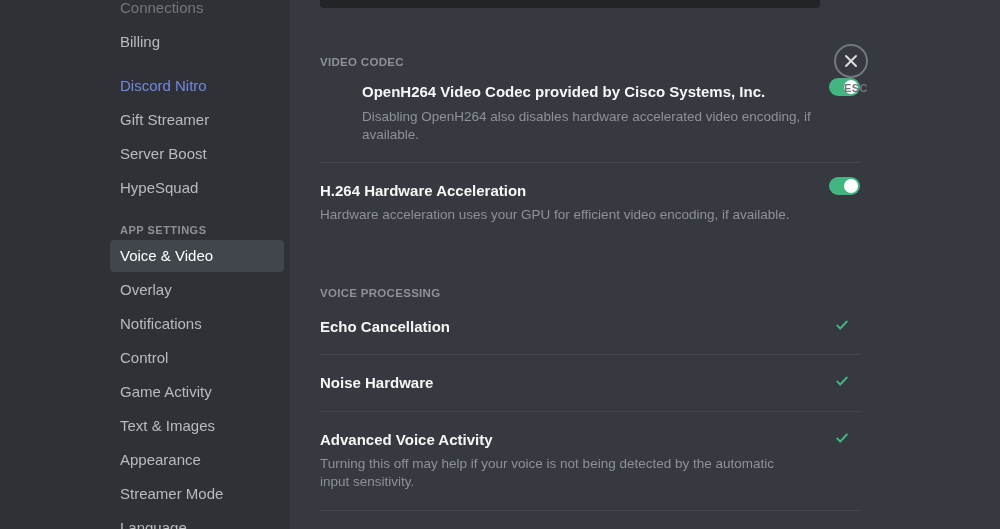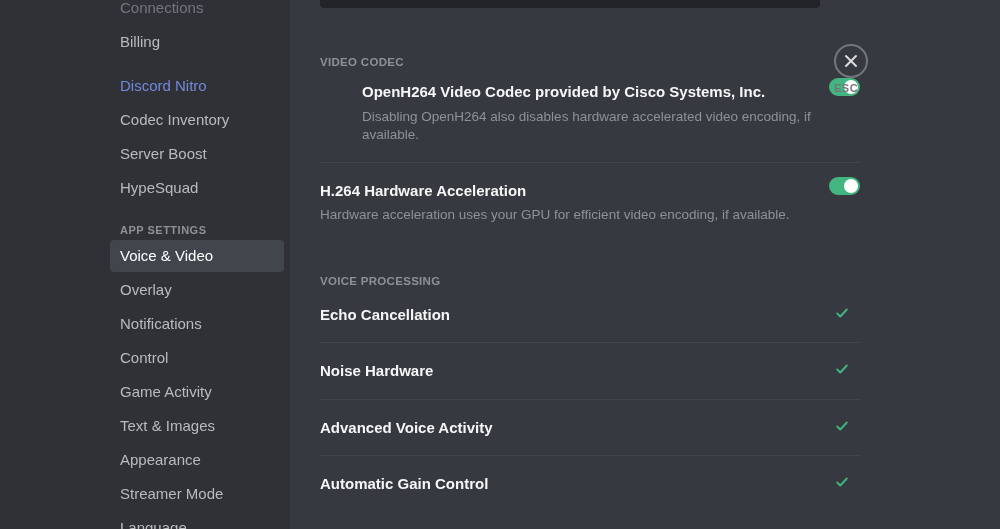--- a/index.html
+++ b/index.html
@@ -9,60 +9,60 @@
   .sidebar-outer { width: 290px; height: 100%; background: #2f3136; display: flex; justify-content: flex-end; }
   .sidebar { width: 200px; padding: 0 6px 60px 20px; overflow: hidden; }
   .side-item { color: #b9bbbe; font-size: 15px; line-height: 20px; padding: 6px 10px; border-radius: 4px; cursor: pointer; margin-bottom: 2px; }
   .side-item.active { color: #fff; background: rgba(79,84,92,0.6); }
   .side-item.nitro { color: #7289da; }
   .side-header { color: #8e9297; font-size: 11px; font-weight: 700; letter-spacing: 0.5px; padding: 18px 10px 4px 10px; text-transform: uppercase; }
 
   .content-outer { flex: 1; height: 100%; position: relative; background: #36393f; overflow: hidden; }
   .content { width: 540px; margin-left: 30px; padding-top: 0; }
   .section-block { padding-top: 12px; }
-  .section-header { color: #8e9297; font-size: 11.5px; font-weight: 700; letter-spacing: 0.3px; margin-bottom: 8px; margin-top: 20px; }
+  .section-header { color: #8e9297; font-size: 11.5px; font-weight: 700; letter-spacing: 0.3px; margin-bottom: 8px; margin-top: 32px; }
   .section-block:first-child .section-header { margin-top: 36px; }
 
   .setting-row { position: relative; padding: 18px 0; }
   .setting-title { color: #f6f6f7; font-size: 15px; font-weight: 600; line-height: 1.3; }
   .setting-desc { color: #8e9297; font-size: 13.5px; line-height: 1.35; margin-top: 6px; max-width: 480px; }
   .divider { border-top: 1px solid rgba(79,84,92,0.48); }
 
   
   .toggle { position: absolute; right: 0; top: 14px; width: 31px; height: 18px; border-radius: 10px; background: #43b581; cursor: pointer; }
   .toggle::after { content:""; position:absolute; top:2px; right:2px; width:14px; height:14px; border-radius:50%; background:#fff; }
 
   
   .check { position:absolute; right:10px; top:18px; width:16px; height:16px; display:flex; align-items:center; justify-content:center; cursor:pointer; }
   .check svg { width:14px; height:14px; }
   .check.green svg path { stroke:#43b581; stroke-width:2.2; fill:none; stroke-linecap:round; stroke-linejoin:round; }
 
   
-  .close-wrap { position: absolute; top: 44px; right: 132px; text-align:left; }
+  .close-wrap { position: absolute; top: 44px; right: 132px; text-align:right; }
   .close-btn { width: 34px; height: 34px; border-radius: 50%; border: 2px solid #72767d; display:flex; align-items:center; justify-content:center; cursor:pointer; margin-bottom:4px; }
   .close-btn svg { width:16px; height:16px; }
   .close-btn svg line { stroke:#dcddde; stroke-width:2; stroke-linecap:round; }
   .esc-label { color:#72767d; font-size:11px; font-weight:600; letter-spacing:0.5px; }
 
   
   .top-cut { height: 8px; background:#222427; border-radius:0 0 4px 4px; margin-left:30px; width:500px; }
 </style>
 </head>
 <body>
 
 <div class="app">
 
   <div class="sidebar-outer">
     <div class="sidebar">
       <div class="side-item" style="margin-top:-8px; color:#72767d;">Connections</div>
       <div class="side-item">Billing</div>
 
       <div style="height:10px;"></div>
       <div class="side-item nitro">Discord Nitro</div>
-      <div class="side-item">Codec Inventory</div>
+      <div class="side-item">Gift Streamer</div>
       <div class="side-item">Server Boost</div>
       <div class="side-item">HypeSquad</div>
 
       <div class="side-header">APP SETTINGS</div>
       <div class="side-item active">Voice &amp; Video</div>
       <div class="side-item">Overlay</div>
       <div class="side-item">Notifications</div>
       <div class="side-item">Control</div>
       <div class="side-item">Game Activity</div>
       <div class="side-item">Text &amp; Images</div>
@@ -112,20 +112,21 @@
           <div class="check green">
             <svg viewBox="0 0 16 16">
                 <path d="M2.5 8.5 L6 12 L13.5 4"></path>
               </svg>
           </div>
         </div>
         <div class="divider"></div>
 
         <div class="setting-row">
           <div class="setting-title">Advanced Voice Activity</div>
+          <div class="setting-desc">Turning this off may help if your voice is not being detected by the automatic input sensitivity.</div>
           <div class="check green">
             <svg viewBox="0 0 16 16">
                 <path d="M2.5 8.5 L6 12 L13.5 4"></path>
               </svg>
           </div>
         </div>
         <div class="divider"></div>
 
         <div class="setting-row">
           <div class="setting-title">Automatic Gain Control</div>

